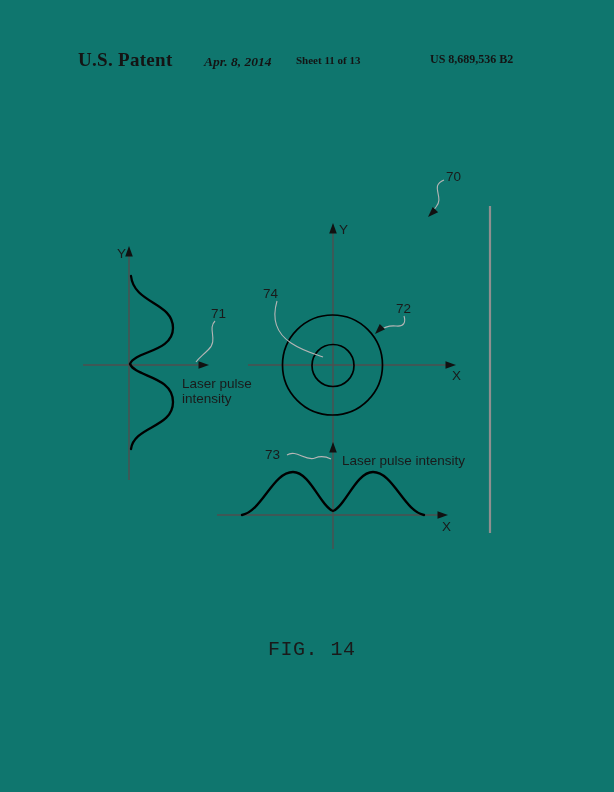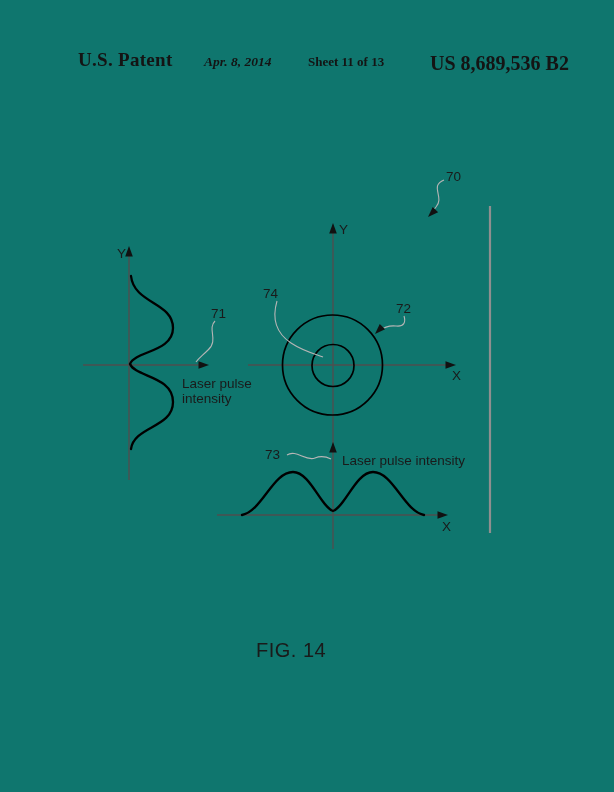--- a/index.html
+++ b/index.html
@@ -4,25 +4,25 @@
 <style>
   html,body { margin:0; padding:0; background:#e8e8e8; }
   .page {
     position:relative; width:614px; height:792px; margin:0 auto;
     background:#0f766e; overflow:hidden;
     font-family:"Liberation Serif", serif; color:#111;
   }
   .hdr { position:absolute; line-height:1; white-space:nowrap; font-weight:bold; color:#141414; }
   .hdr-title  { left:78px;  top:50px; font-size:19px; letter-spacing:0.3px; }
   .hdr-date   { left:204px; top:55px; font-size:13.5px;font-style:italic; }
-  .hdr-sheet  { left:308px; top:55px; font-size:13px; }
-  .hdr-patno  { left:430px; top:53px; font-size:20px; }
+  .hdr-sheet  { left:296px; top:55px; font-size:11px; }
+  .hdr-patno  { left:430px; top:53px; font-size:12px; }
   .fig-caption {
-    position:absolute; left:256px; top:640px;
-    font-family:Liberation Sans, sans-serif; font-size:20px;
+    position:absolute; left:268px; top:640px;
+    font-family:Liberation Mono, monospace; font-size:20px;
     letter-spacing:0.5px; color:#1a1a1a; line-height:1;
   }
   svg.drawing { position:absolute; left:0; top:0; }
   .axis    { stroke:#4f4f4f; stroke-width:1.4; fill:none; }
   .curve   { stroke:#000000; stroke-width:2.3; fill:none; stroke-linecap:round; }
   .ring    { stroke:#000000; stroke-width:1.7; fill:none; }
   .leader  { stroke:#b5b5b5; stroke-width:1.1; fill:none; }
   .ah      { fill:#111111; stroke:none; }
   .divider { stroke:#8f8f8f; stroke-width:2.2; }
   .ftext   { font-family:"Liberation Sans", sans-serif; font-size:13.5px; fill:#1a1a1a; }

